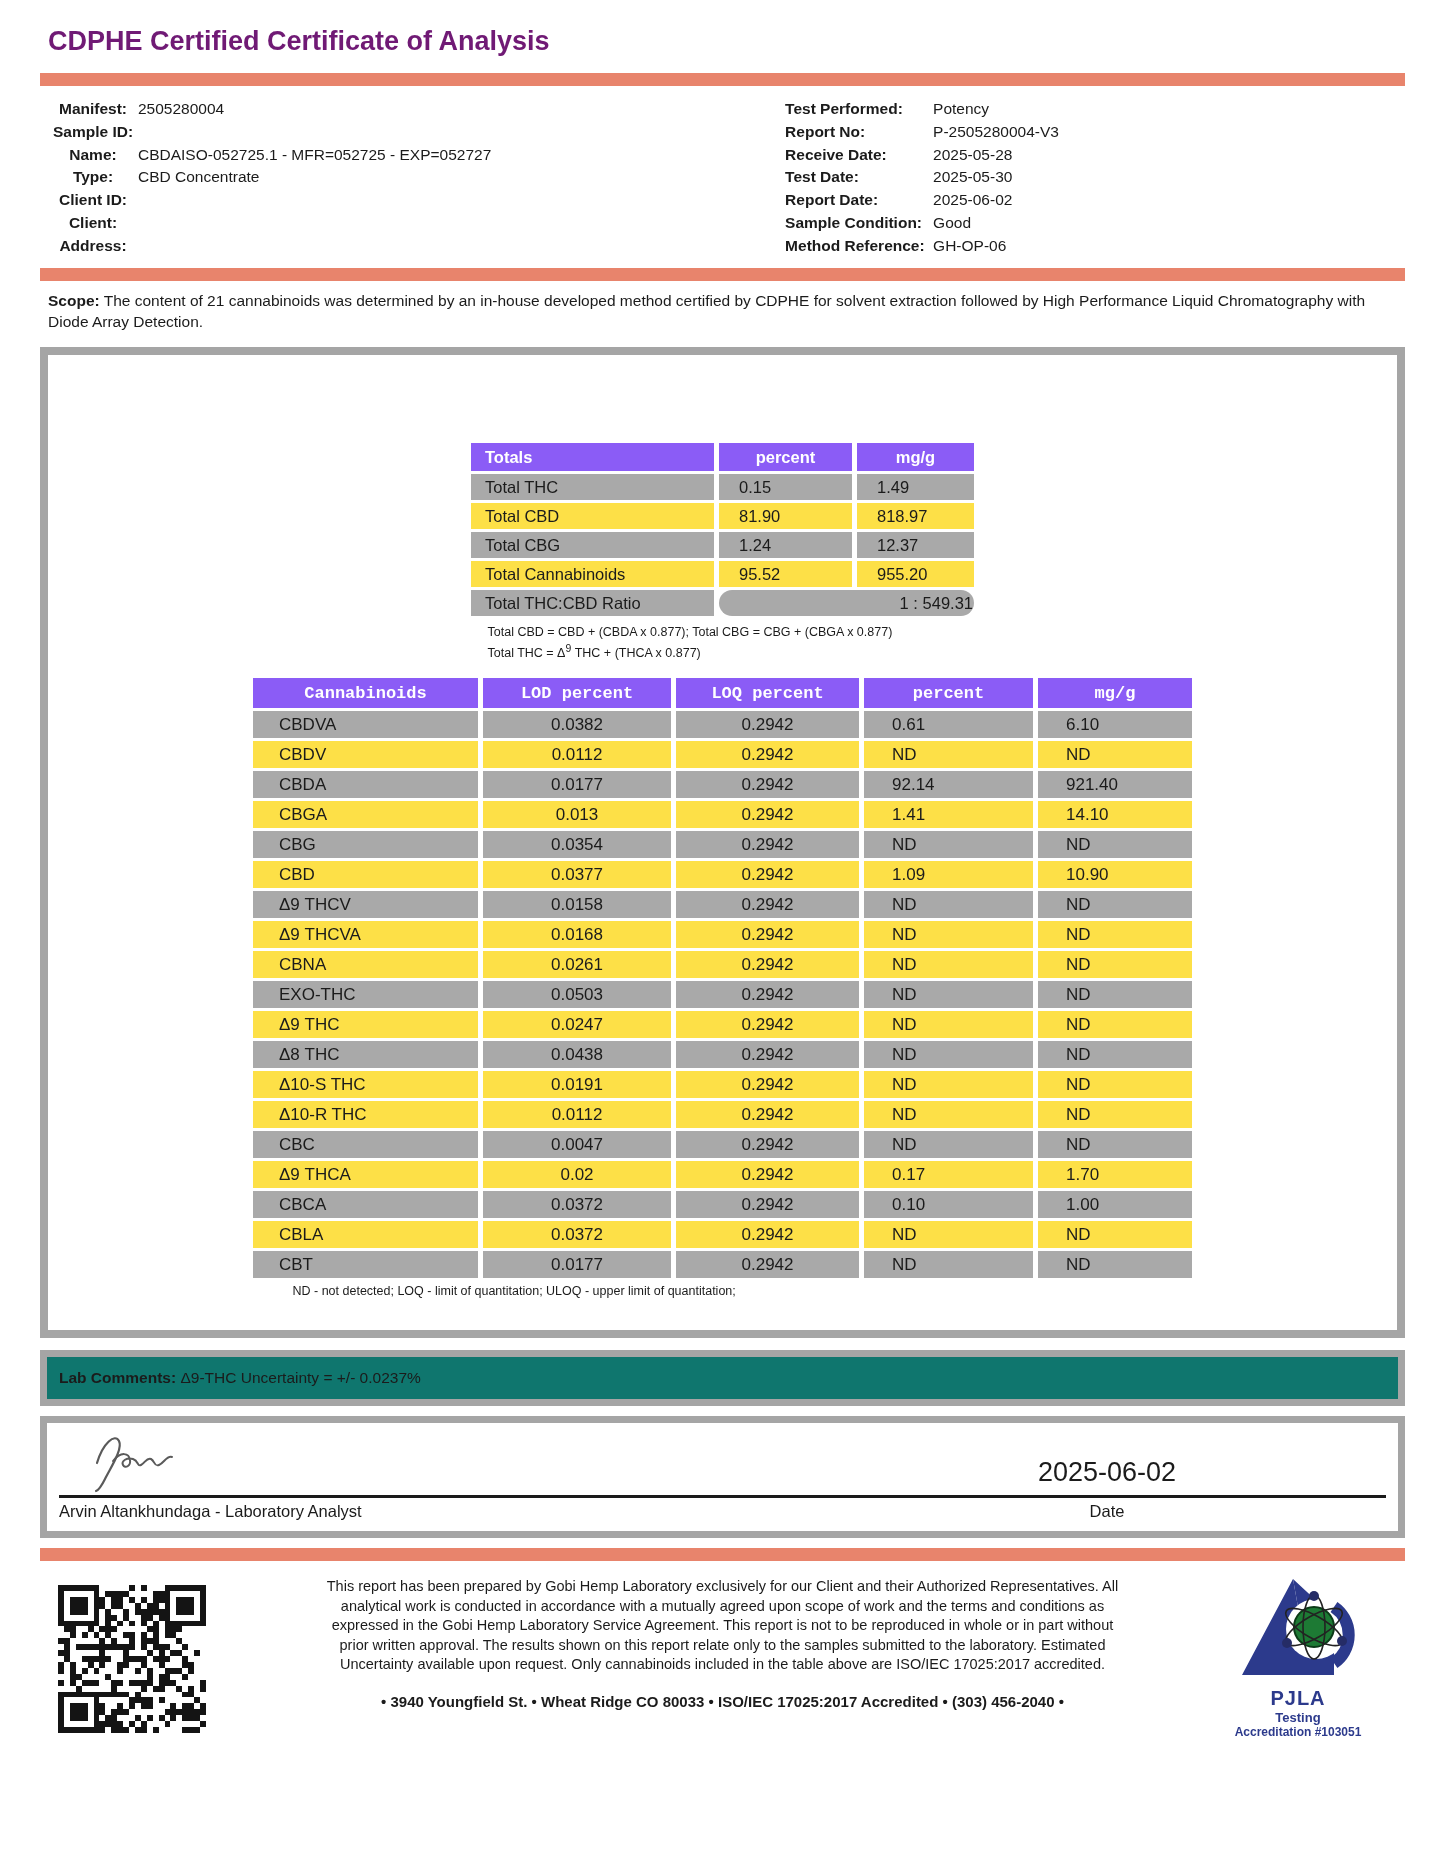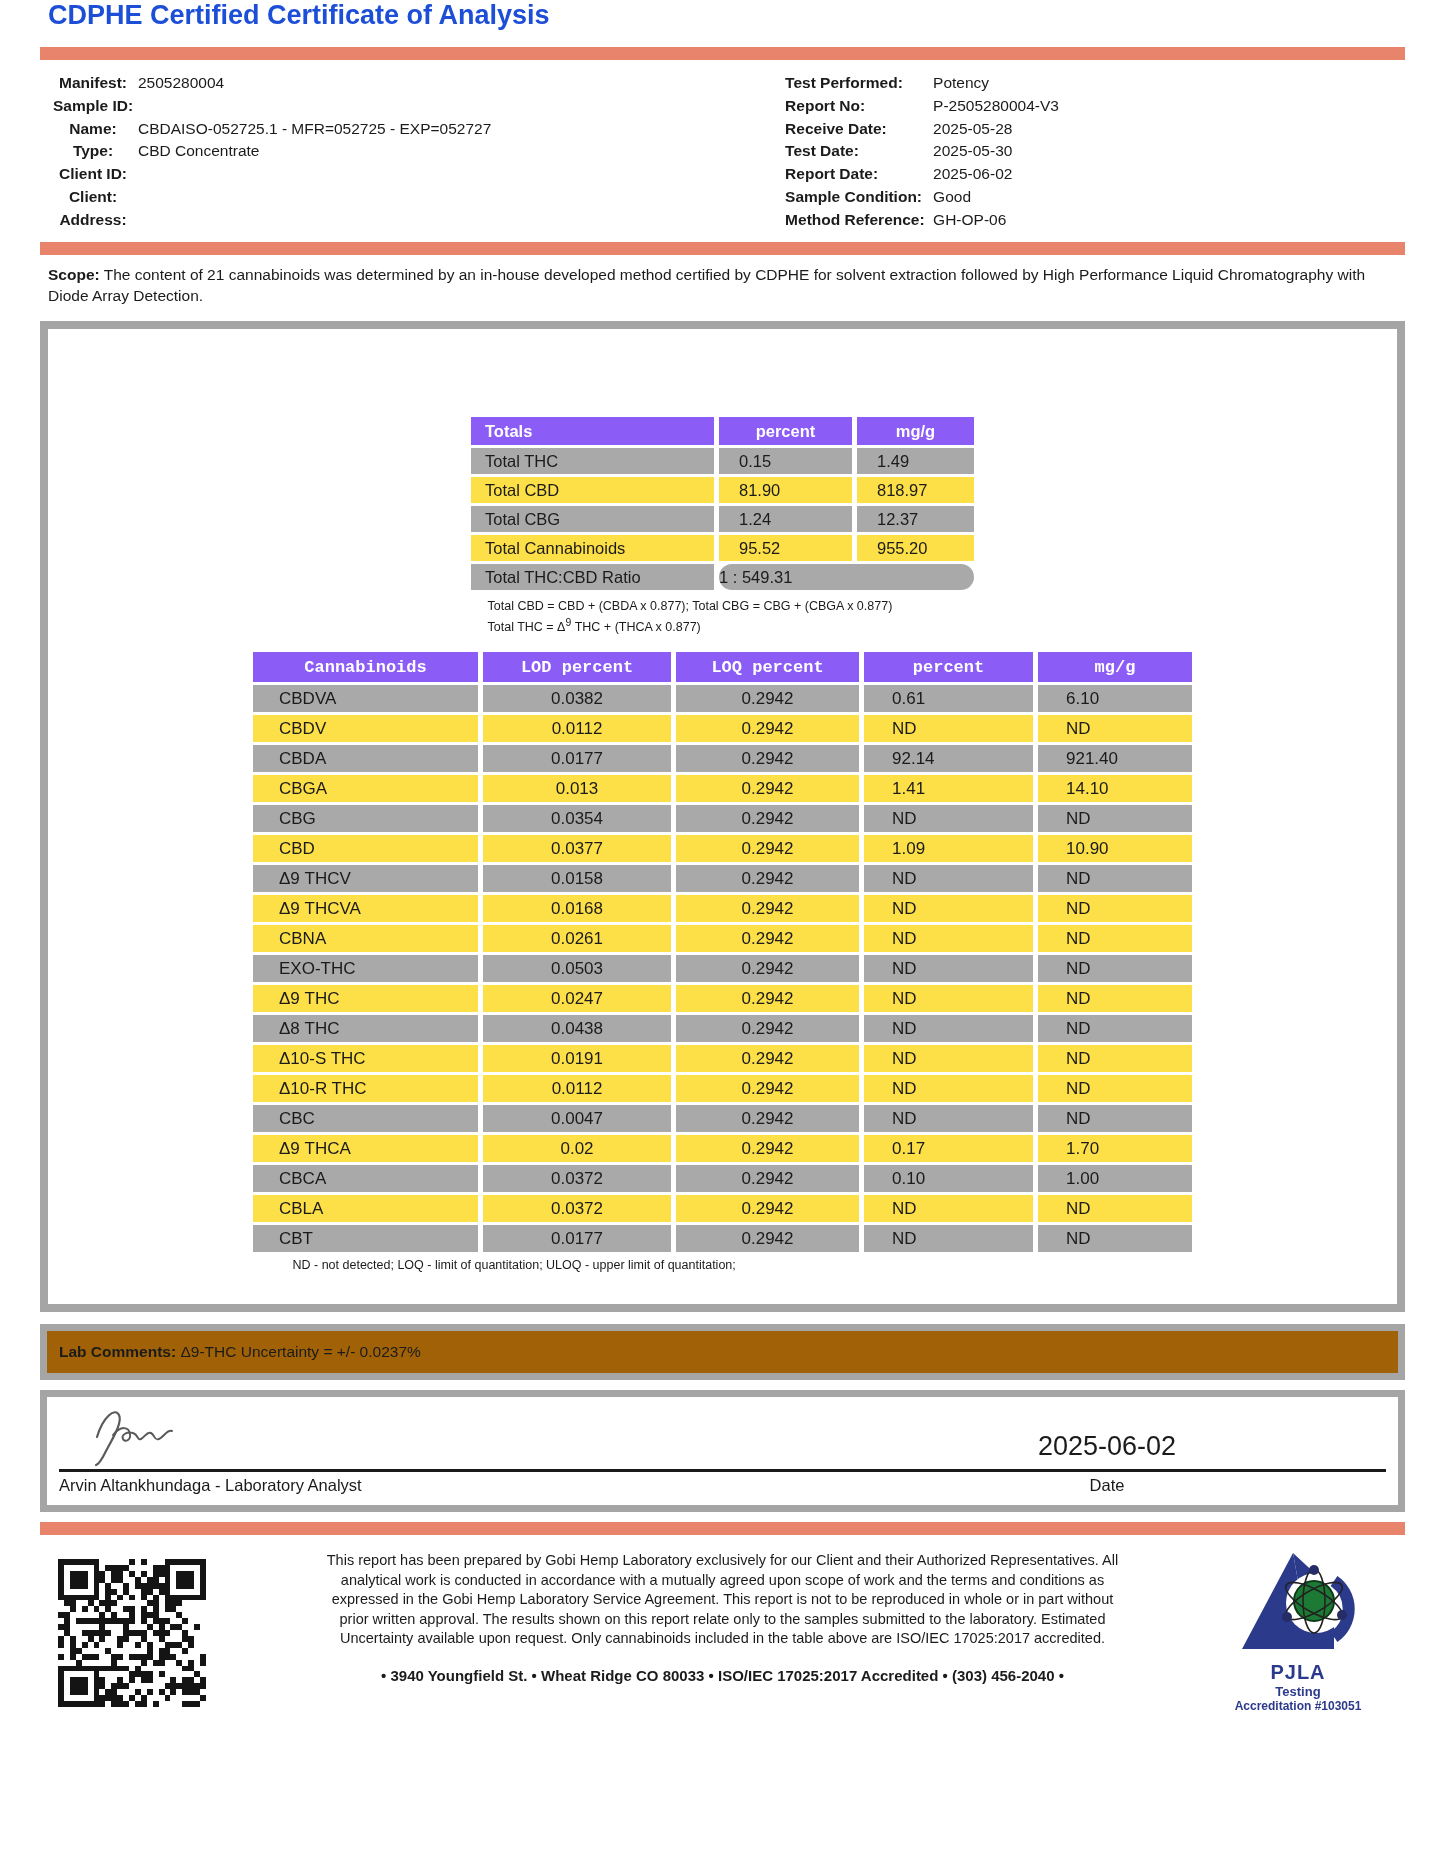--- a/index.html
+++ b/index.html
@@ -1,19 +1,19 @@
 <!DOCTYPE html>
 <html><head>
 <meta charset="utf-8">
 <style>
   html,body{margin:0;padding:0;background:#ffffff;}
   body{font-family:"Liberation Sans", sans-serif; color:#1b1b1b;}
   .page{position:relative;width:1445px;height:1870px;background:#fff;overflow:hidden;}
   .wrap{margin:0 40px;}
-  .doc-title{margin-left:8px;font-size:27px;font-weight:bold;color:#1d4ed8;}
+  .doc-title{padding-top:26px;margin-left:8px;font-size:27px;font-weight:bold;color:#701a75;}
   .bar{height:13px;background:#e8846c;}
   .bar-1{margin-top:16px;}
   .bar-2{margin-top:10px;}
   .bar-3{margin-top:10px;}
 
   .info{display:flex;margin-top:12px;font-size:15.5px;line-height:22.8px;}
   .info-col-left{flex:0 0 54%;padding-left:8px;}
   .info-col-right{flex:1;}
   .info-row{display:flex;}
   .ilabel{font-weight:bold;}
@@ -28,39 +28,39 @@
 
   table{border-collapse:separate;border-spacing:5px 3px;}
   th{background:#8b5cf6;color:#fff;font-weight:bold;}
   .totals-tbl{margin:0 auto;font-size:16.5px;}
   .totals-tbl th{height:26px;}
   .totals-tbl td{height:24px;}
   .totals-tbl .c-label{width:228px;text-align:left;padding-left:14px;}
   .totals-tbl .c-pct{width:112px;}
   .totals-tbl .c-mgg{width:96px;}
   .totals-tbl td.c-pct,.totals-tbl td.c-mgg{text-align:left;padding-left:20px;}
-  .totals-tbl .ratio-val{text-align:left;padding-left:0 !important;border-radius:13px;}
+  .totals-tbl .ratio-val{text-align:right;padding-left:0 !important;border-radius:13px;}
   .r-gray td{background:#a9a9a9;}
   .r-peach td{background:#fde047;}
   .tot-notes{width:470px;margin:5px auto 0;font-size:12.5px;line-height:16.5px;}
 
   .cann-tbl{margin:14px auto 0;font-size:17px;}
   .cann-tbl th{height:28px;font-family:Liberation Mono, monospace;}
   .cann-tbl td{height:25px;}
   .cann-tbl .c-name{width:198px;}
   .cann-tbl .c-lod{width:186px;}
   .cann-tbl .c-loq{width:181px;}
   .cann-tbl .c-p{width:140px;}
   .cann-tbl .c-m{width:125px;}
   .cann-tbl td.c-name{text-align:left;padding-left:26px;}
   .cann-tbl td.c-lod,.cann-tbl td.c-loq{text-align:center;}
   .cann-tbl td.c-p,.cann-tbl td.c-m{text-align:left;padding-left:28px;}
   .cann-note{width:860px;margin:3px auto 0;font-size:12.5px;}
 
-  .commentbox{margin-top:12px;border:7px solid #a5a5a5;background:#a16207;padding:12px 12px;font-size:15.5px;}
+  .commentbox{margin-top:12px;border:7px solid #a5a5a5;background:#0f766e;padding:12px 12px;font-size:15.5px;}
   .sigbox{margin-top:10px;border:7px solid #a5a5a5;background:#fff;position:relative;height:108px;}
   .sig-svg{position:absolute;left:28px;top:4px;}
   .sig-date{position:absolute;left:955px;width:210px;top:34px;font-size:27px;text-align:center;}
   .sig-line{position:absolute;left:12px;right:12px;top:72px;border-top:3px solid #1a1a1a;}
   .sig-analyst{position:absolute;left:12px;top:79px;font-size:16.5px;}
   .sig-datelabel{position:absolute;left:955px;width:210px;top:79px;font-size:16.5px;text-align:center;}
 
   .footer{position:relative;margin-top:16px;height:240px;}
   .qr{position:absolute;left:18px;top:8px;}
   .foot-par{margin:4px auto 0;width:800px;text-align:center;font-size:14.5px;line-height:19.5px;}

